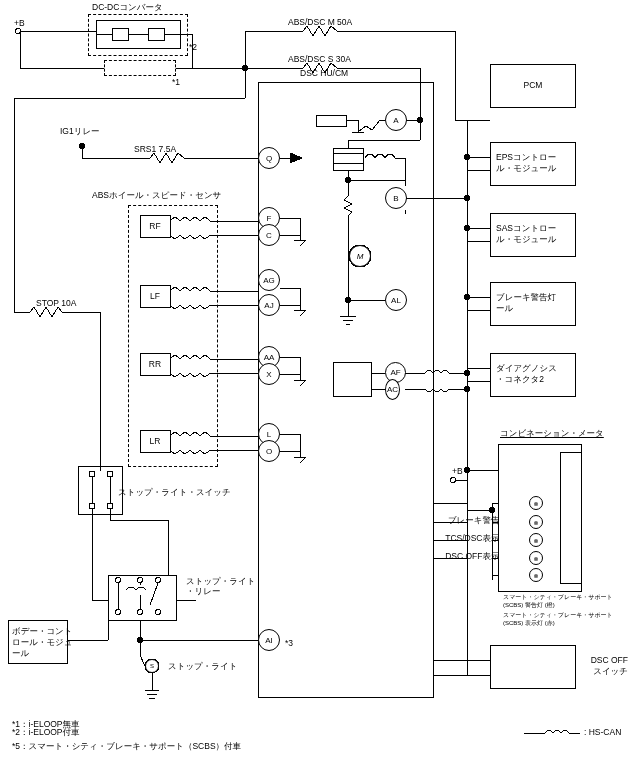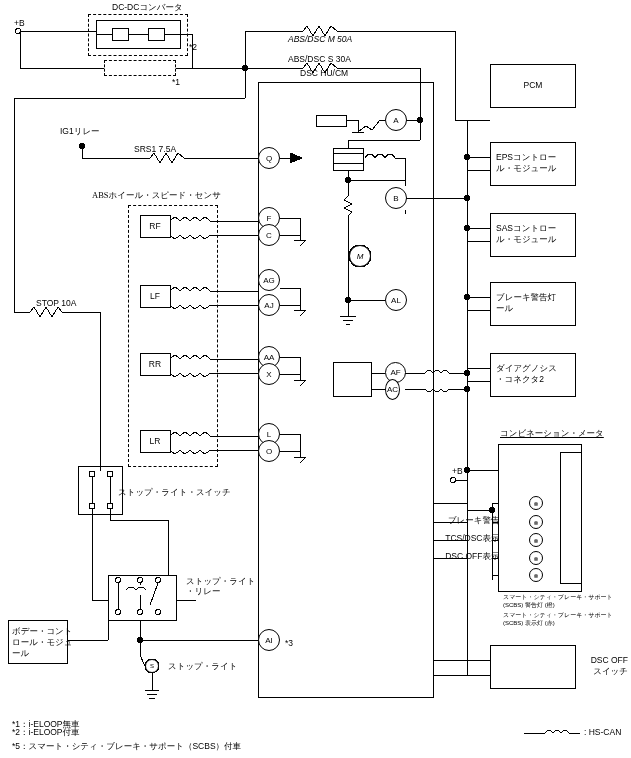--- a/index.html
+++ b/index.html
@@ -275,32 +275,32 @@
     <line x1="569" y1="733" x2="580" y2="733"></line>
   </g>
 </svg>
 
 <div class="dash" style="left:88px;top:14px;width:100px;height:42px;"></div>
 <div class="dash" style="left:104px;top:60px;width:72px;height:16px;"></div>
 <div class="dash" style="left:128px;top:205px;width:90px;height:262px;"></div>
 <div class="dash" style="left:504px;top:550px;width:56px;height:35px;"></div>
 
 <div class="lbl" style="left:14px;top:18px;">+B</div>
-<div class="lbl" style="left:112px;top:2px;">DC-DCコンバータ</div>
+<div class="lbl" style="left:92px;top:2px;">DC-DCコンバータ</div>
 <div class="lbl" style="left:189px;top:42px;">*2</div>
 <div class="lbl" style="left:172px;top:77px;">*1</div>
 
-<div class="lbl" style="left:288px;top:34px;font-style:italic;">ABS/DSC M 50A</div>
+<div class="lbl" style="left:288px;top:17px;">ABS/DSC M 50A</div>
 <div class="lbl" style="left:288px;top:54px;">ABS/DSC S 30A</div>
 <div class="lbl" style="left:134px;top:144px;">SRS1 7.5A</div>
 <div class="lbl" style="left:36px;top:298px;">STOP 10A</div>
 
 <div class="lbl" style="left:60px;top:126px;">IG1リレー</div>
 <div class="lbl" style="left:300px;top:68px;">DSC HU/CM</div>
-<div class="lbl" style="left:92px;top:190px;font-family:Liberation Serif, serif;">ABSホイール・スピード・センサ</div>
+<div class="lbl" style="left:92px;top:190px;">ABSホイール・スピード・センサ</div>
 <div class="lbl" style="left:118px;top:487px;">ストップ・ライト・スイッチ</div>
 <div class="lbl" style="left:186px;top:576px;">ストップ・ライト
 ・リレー</div>
 <div class="lbl" style="left:168px;top:661px;">ストップ・ライト</div>
 <div class="lbl" style="left:500px;top:428px;text-decoration:underline;">コンビネーション・メータ</div>
 <div class="lbl" style="left:452px;top:466px;">+B</div>
 <div class="lbl" style="left:285px;top:638px;">*3</div>
 <div class="lbl" style="left:584px;top:727px;">: HS-CAN</div>
 
 <div class="lbl" style="left:428px;top:515px;text-align:right;width:80px;">ブレーキ警告灯</div>

